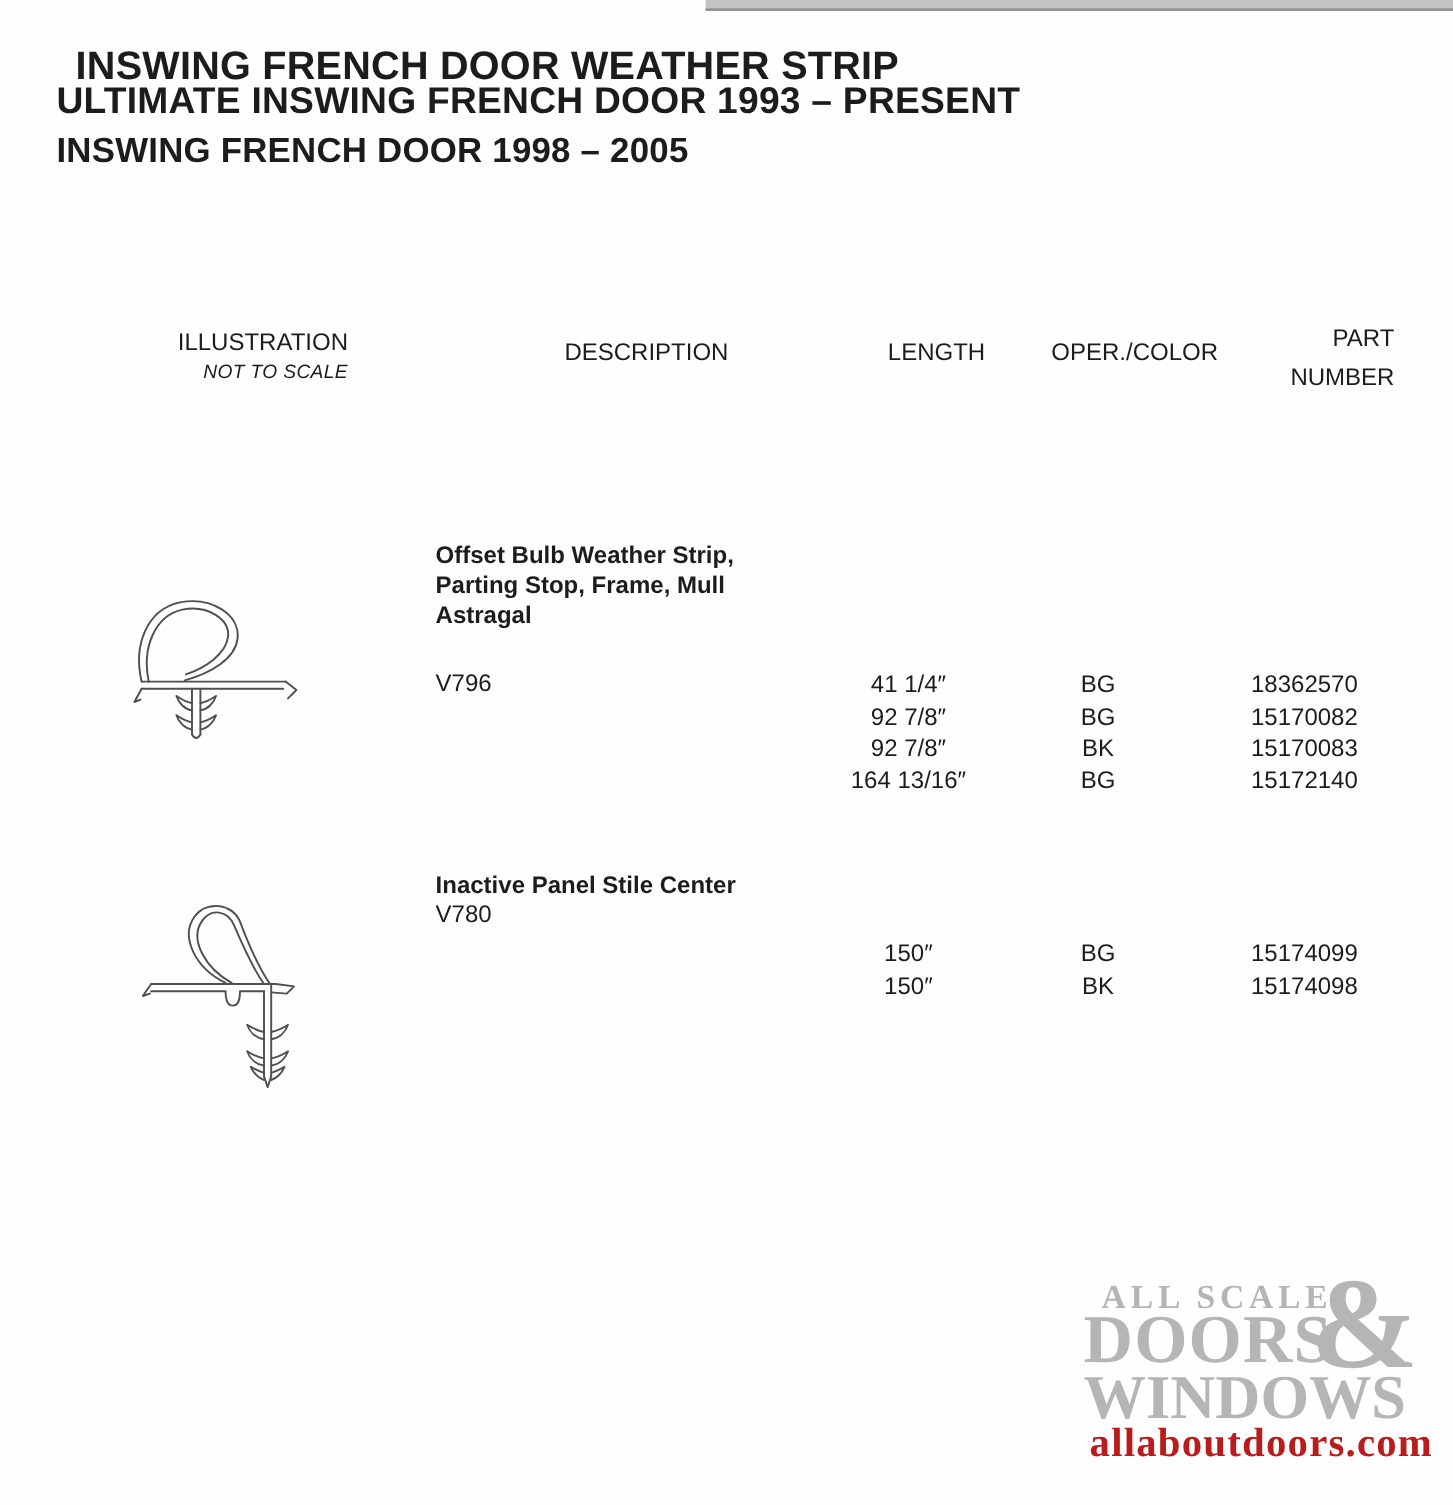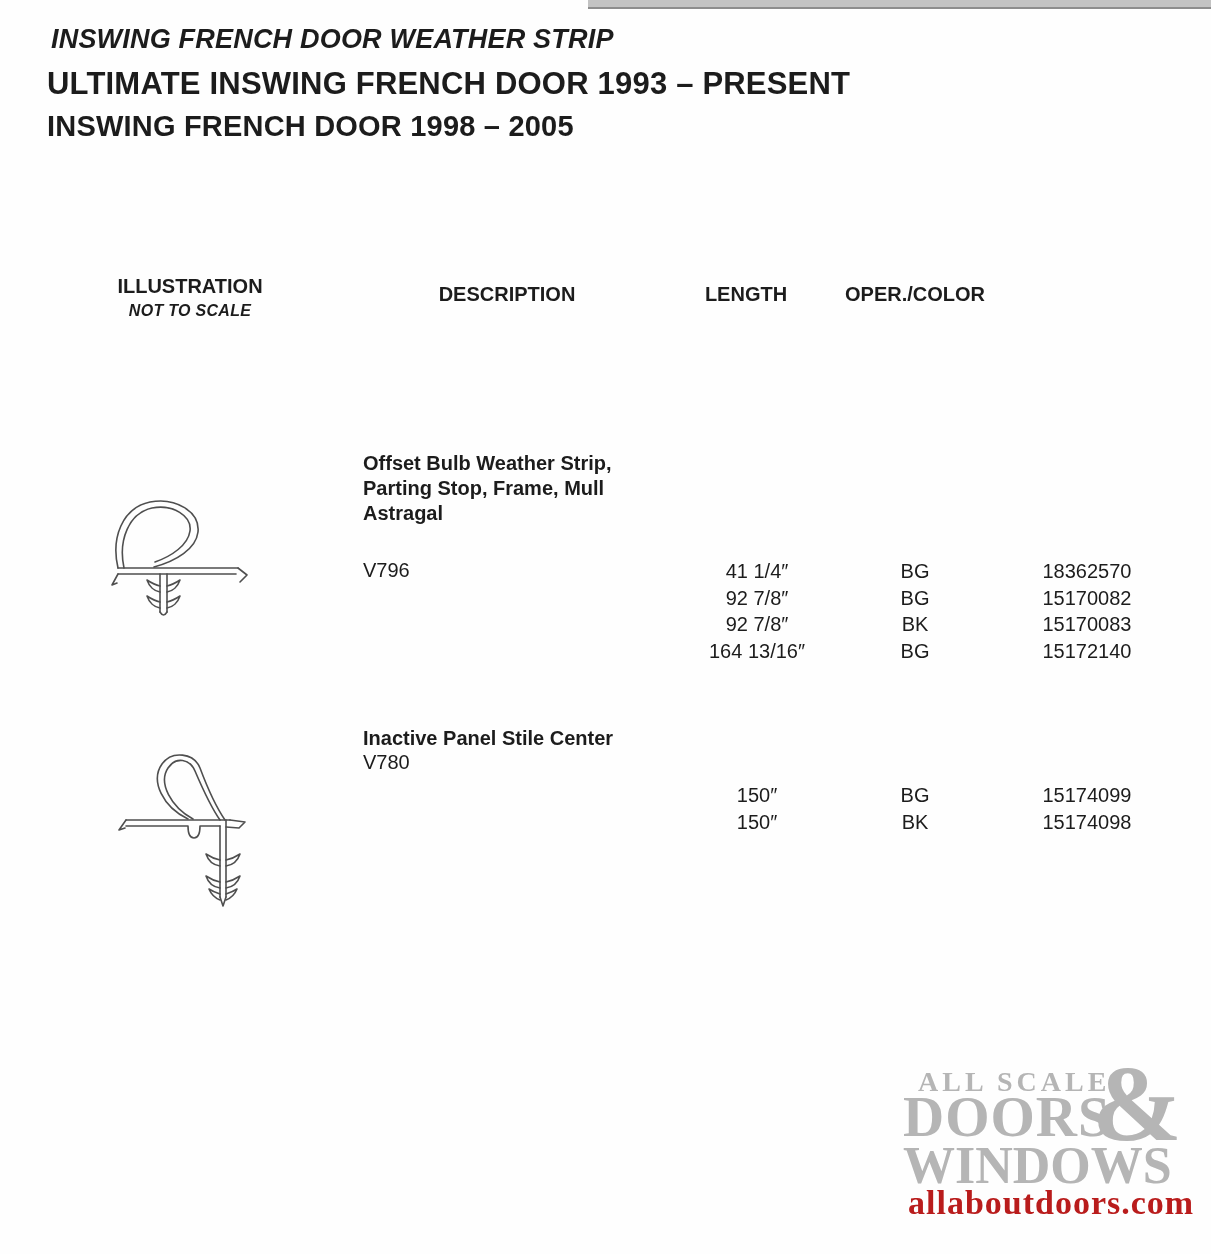--- a/index.html
+++ b/index.html
@@ -9,25 +9,25 @@
     height:1254px;
     background:#fefefe;
     overflow:hidden;
     font-family:"Liberation Sans", sans-serif;
     color:#1c1c1c;
   }
   .top-bar{
     position:absolute; left:588px; top:0; width:623px; height:7px;
     background:#c3c3c3; border-bottom:2px solid #8d8d8d;
   }
-  .title1{position:absolute; left:47px; top:20px; font-size:27px; font-weight:bold; letter-spacing:0.2px; white-space:nowrap; margin:4px;font-style:italic;}
+  .title1{position:absolute; left:47px; top:20px; font-size:33px; font-weight:bold; letter-spacing:0.2px; white-space:nowrap; margin:16px;}
   .title2{position:absolute; left:47px; top:66px; font-size:31px; font-weight:bold; letter-spacing:0.2px; white-space:nowrap; margin:0;}
   .title3{position:absolute; left:47px; top:110px; font-size:29px; font-weight:bold; letter-spacing:0.2px; white-space:nowrap; margin:0;}
 
-  .col-header{position:absolute; font-size:20px; font-weight:bold; text-align:center;}
+  .col-header{position:absolute; font-size:20px; font-weight:normal; text-align:right;}
   .hdr-illustration{left:90px; top:275px; width:200px;}
   .hdr-illustration .ch-note{font-size:16px; font-style:italic; margin-top:4px; letter-spacing:0.3px;}
   .hdr-description{left:407px; top:283px; width:200px;}
   .hdr-length{left:671px; top:283px; width:150px;}
   .hdr-oper{left:815px; top:283px; width:200px;}
   .hdr-part{left:1012px; top:266px; width:150px; line-height:33px;}
 
   .desc-block{position:absolute; left:363px; font-size:20px; font-weight:bold; line-height:25px;}
   .desc-1{top:451px;}
   .desc-2{top:726px;}
@@ -67,20 +67,24 @@
   <h2 class="title2">ULTIMATE INSWING FRENCH DOOR 1993 – PRESENT</h2>
   <h2 class="title3">INSWING FRENCH DOOR 1998 – 2005</h2>
 
   <div class="col-header hdr-illustration">
     <div class="ch-main">ILLUSTRATION</div>
     <div class="ch-note">NOT TO SCALE</div>
   </div>
   <div class="col-header hdr-description">DESCRIPTION</div>
   <div class="col-header hdr-length">LENGTH</div>
   <div class="col-header hdr-oper">OPER./COLOR</div>
+  <div class="col-header hdr-part">
+    <div>PART</div>
+    <div>NUMBER</div>
+  </div>
 
   <div class="illus illus-1">
     <svg width="148" height="128" viewBox="0 0 148 128">
       <path d="M 8,72 C 1,42 12,12 40,6 C 66,1 90,16 88,36 C 86,53 66,65 44,71"></path>
       <path d="M 14,72 C 8,44 19,17 42,12 C 63,8 82,20 80,35 C 78,49 62,60 45,66"></path>
       <path d="M 8,72 L 128,72"></path>
       <path d="M 8,78 L 126,78"></path>
       <path d="M 128,72 L 137,79 L 130,86"></path>
       <path d="M 8,78 L 2,89 L 7,87"></path>
       <path d="M 50,78 L 50,116"></path>

